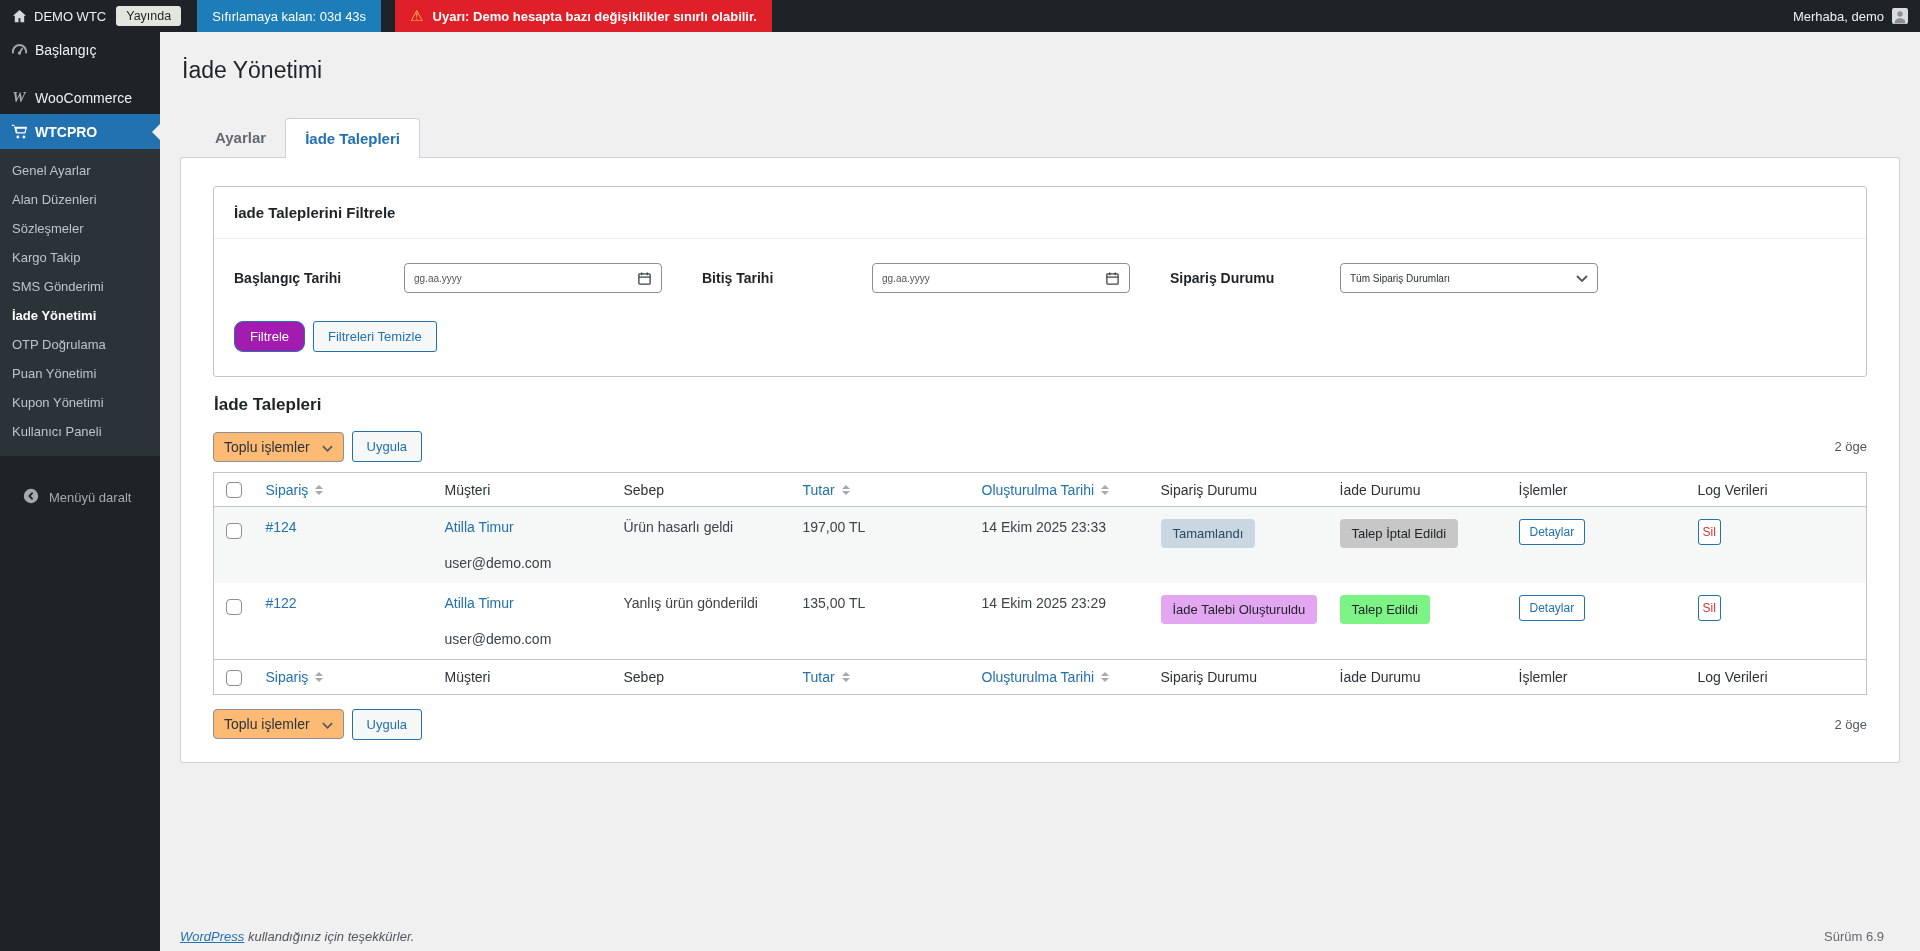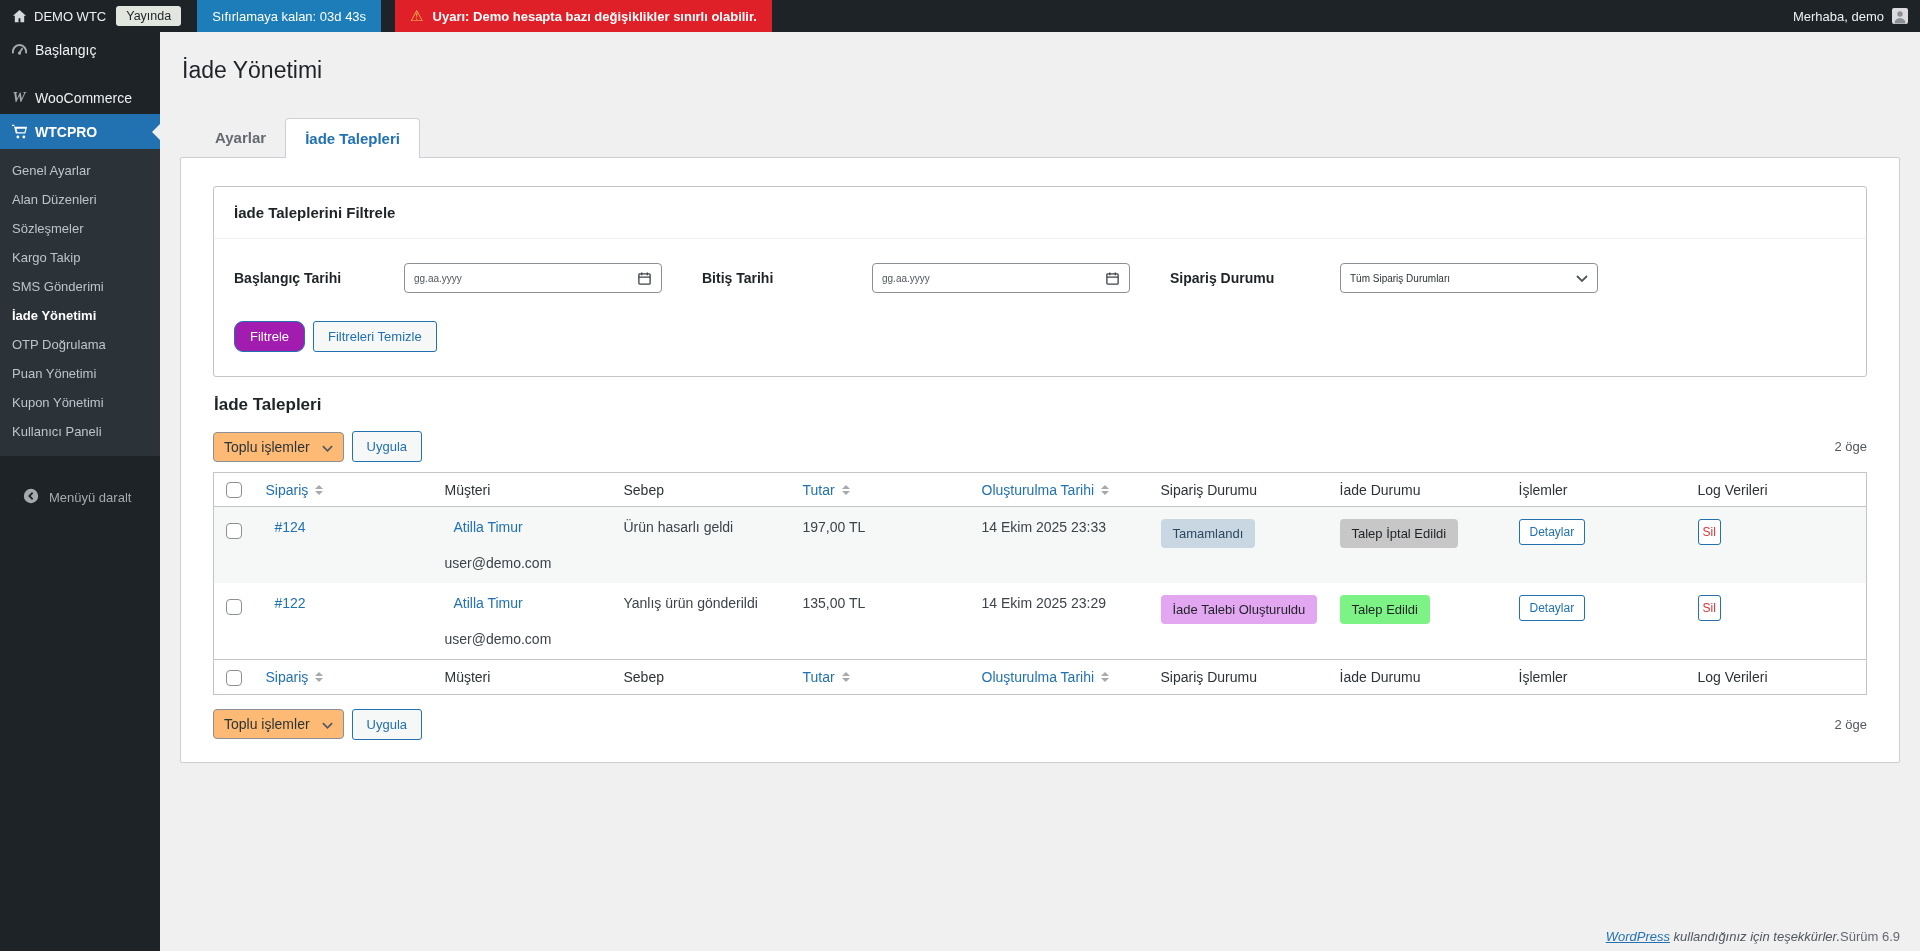--- a/index.html
+++ b/index.html
@@ -117,38 +117,38 @@
   .list-table tfoot th, .list-table tfoot td { border-top:1px solid #c3c4c7; }
   .list-table th { text-align:left; font-weight:400; font-size:14px; color:#2c3338; padding:8px 10px; }
   .list-table .cb-col { width:42px; padding:8px 0 8px 12px; }
   .list-table tbody tr:nth-child(odd) { background:#f6f7f7; }
   .list-table tbody th, .list-table tbody td { padding:12px 10px; vertical-align:top; font-size:14px; color:#3c434a; }
   .list-table tbody .cb-col { padding:14px 0 0 12px; }
   input[type=checkbox] {
     appearance:none; -webkit-appearance:none; width:16px; height:16px; margin:0;
     border:1px solid #8c8f94; border-radius:4px; background:#fff; cursor:pointer; vertical-align:middle;
   }
-  a.row-link { color:#2271b1; text-decoration:none; cursor:pointer;margin-left:9px; }
+  a.row-link { color:#2271b1; text-decoration:none; cursor:pointer; }
   .email { margin-top:20px; color:#3c434a; }
   .sort-link { display:inline-flex; align-items:center; color:#2271b1; text-decoration:none; cursor:pointer; }
   .sort-arrows { display:inline-flex; flex-direction:column; gap:2px; margin-left:7px; }
   .arr-up { width:0; height:0; border-left:4px solid transparent; border-right:4px solid transparent; border-bottom:4px solid #a7aaad; }
   .arr-down { width:0; height:0; border-left:4px solid transparent; border-right:4px solid transparent; border-top:4px solid #a7aaad; }
   .badge { display:inline-block; padding:8px 12px; border-radius:4px; font-size:13px; line-height:1; white-space:nowrap; }
   .btn-small {
     font-size:12px; padding:5px 10px; border-radius:3px; border:1px solid #2271b1;
     background:#fff; cursor:pointer; font-family:inherit;
   }
   .btn-small.detail { color:#2271b1; }
   .btn-small.delete { color:#d63638; padding:5px 4px; }
 
   
   .foot {
-    position:absolute; left:20px; right:20px; bottom:7px;
-    display:flex; justify-content:flex-end; align-items:center;
+    position:absolute; left:20px; right:36px; bottom:7px;
+    display:flex; justify-content:space-between; align-items:center;
     font-size:13px; color:#50575e;
   }
   .foot .thanks { font-style:italic; }
   .foot .thanks a { color:#2271b1; text-decoration:underline; cursor:pointer; }
   .foot .version { color:#646970; }
 </style>
 </head>
 <body>
 
 <div class="screen">

